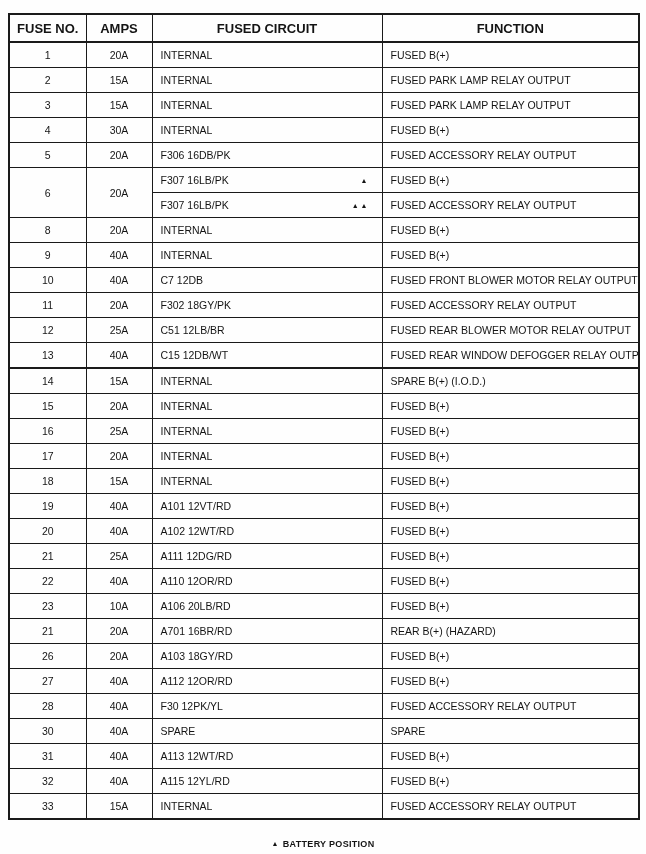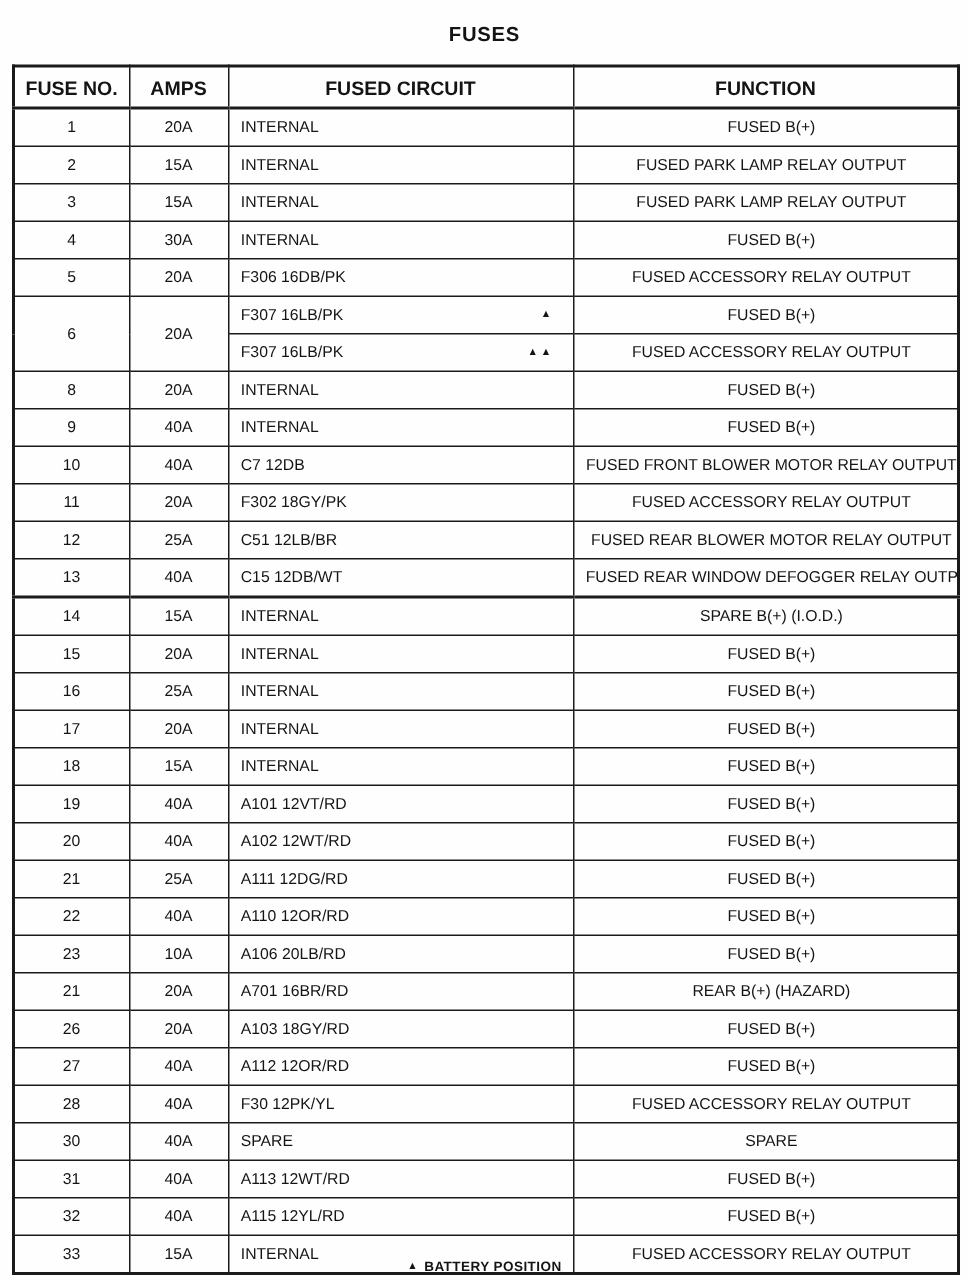--- a/index.html
+++ b/index.html
@@ -54,21 +54,21 @@
   td.no, td.amps { text-align: center; }
   td.circuit { padding-left: 8px; position: relative; }
   td.circuit .marker {
     position: absolute;
     right: 12px;
     top: 50%;
     transform: translateY(-50%);
     font-size: 7px;
     letter-spacing: 2px;
   }
-  td.func { padding-left: 8px; text-align: center; }
+  td.func { padding-left: 8px; }
   tr.section-end td { border-bottom: 2px solid #1a1a1a; margin-left: 12px; }
   .footnote {
     position: absolute;
     left: 0;
     right: 0;
     bottom: 5px;
     text-align: center;
     font-size: 9px;
     font-weight: bold;
     letter-spacing: 0.3px;
@@ -77,21 +77,20 @@
     font-size: 7px;
     margin-right: 4px;
     vertical-align: 1px;
   }
 </style>
 </head>
 <body>
 
 <div class="page">
 
-  <div class="title">FUSES</div>
 
   <table class="fuses">
     <colgroup>
       <col class="c1">
         <col class="c2">
         <col class="c3">
         <col class="c4">
     </colgroup>
     <thead>
       <tr>

